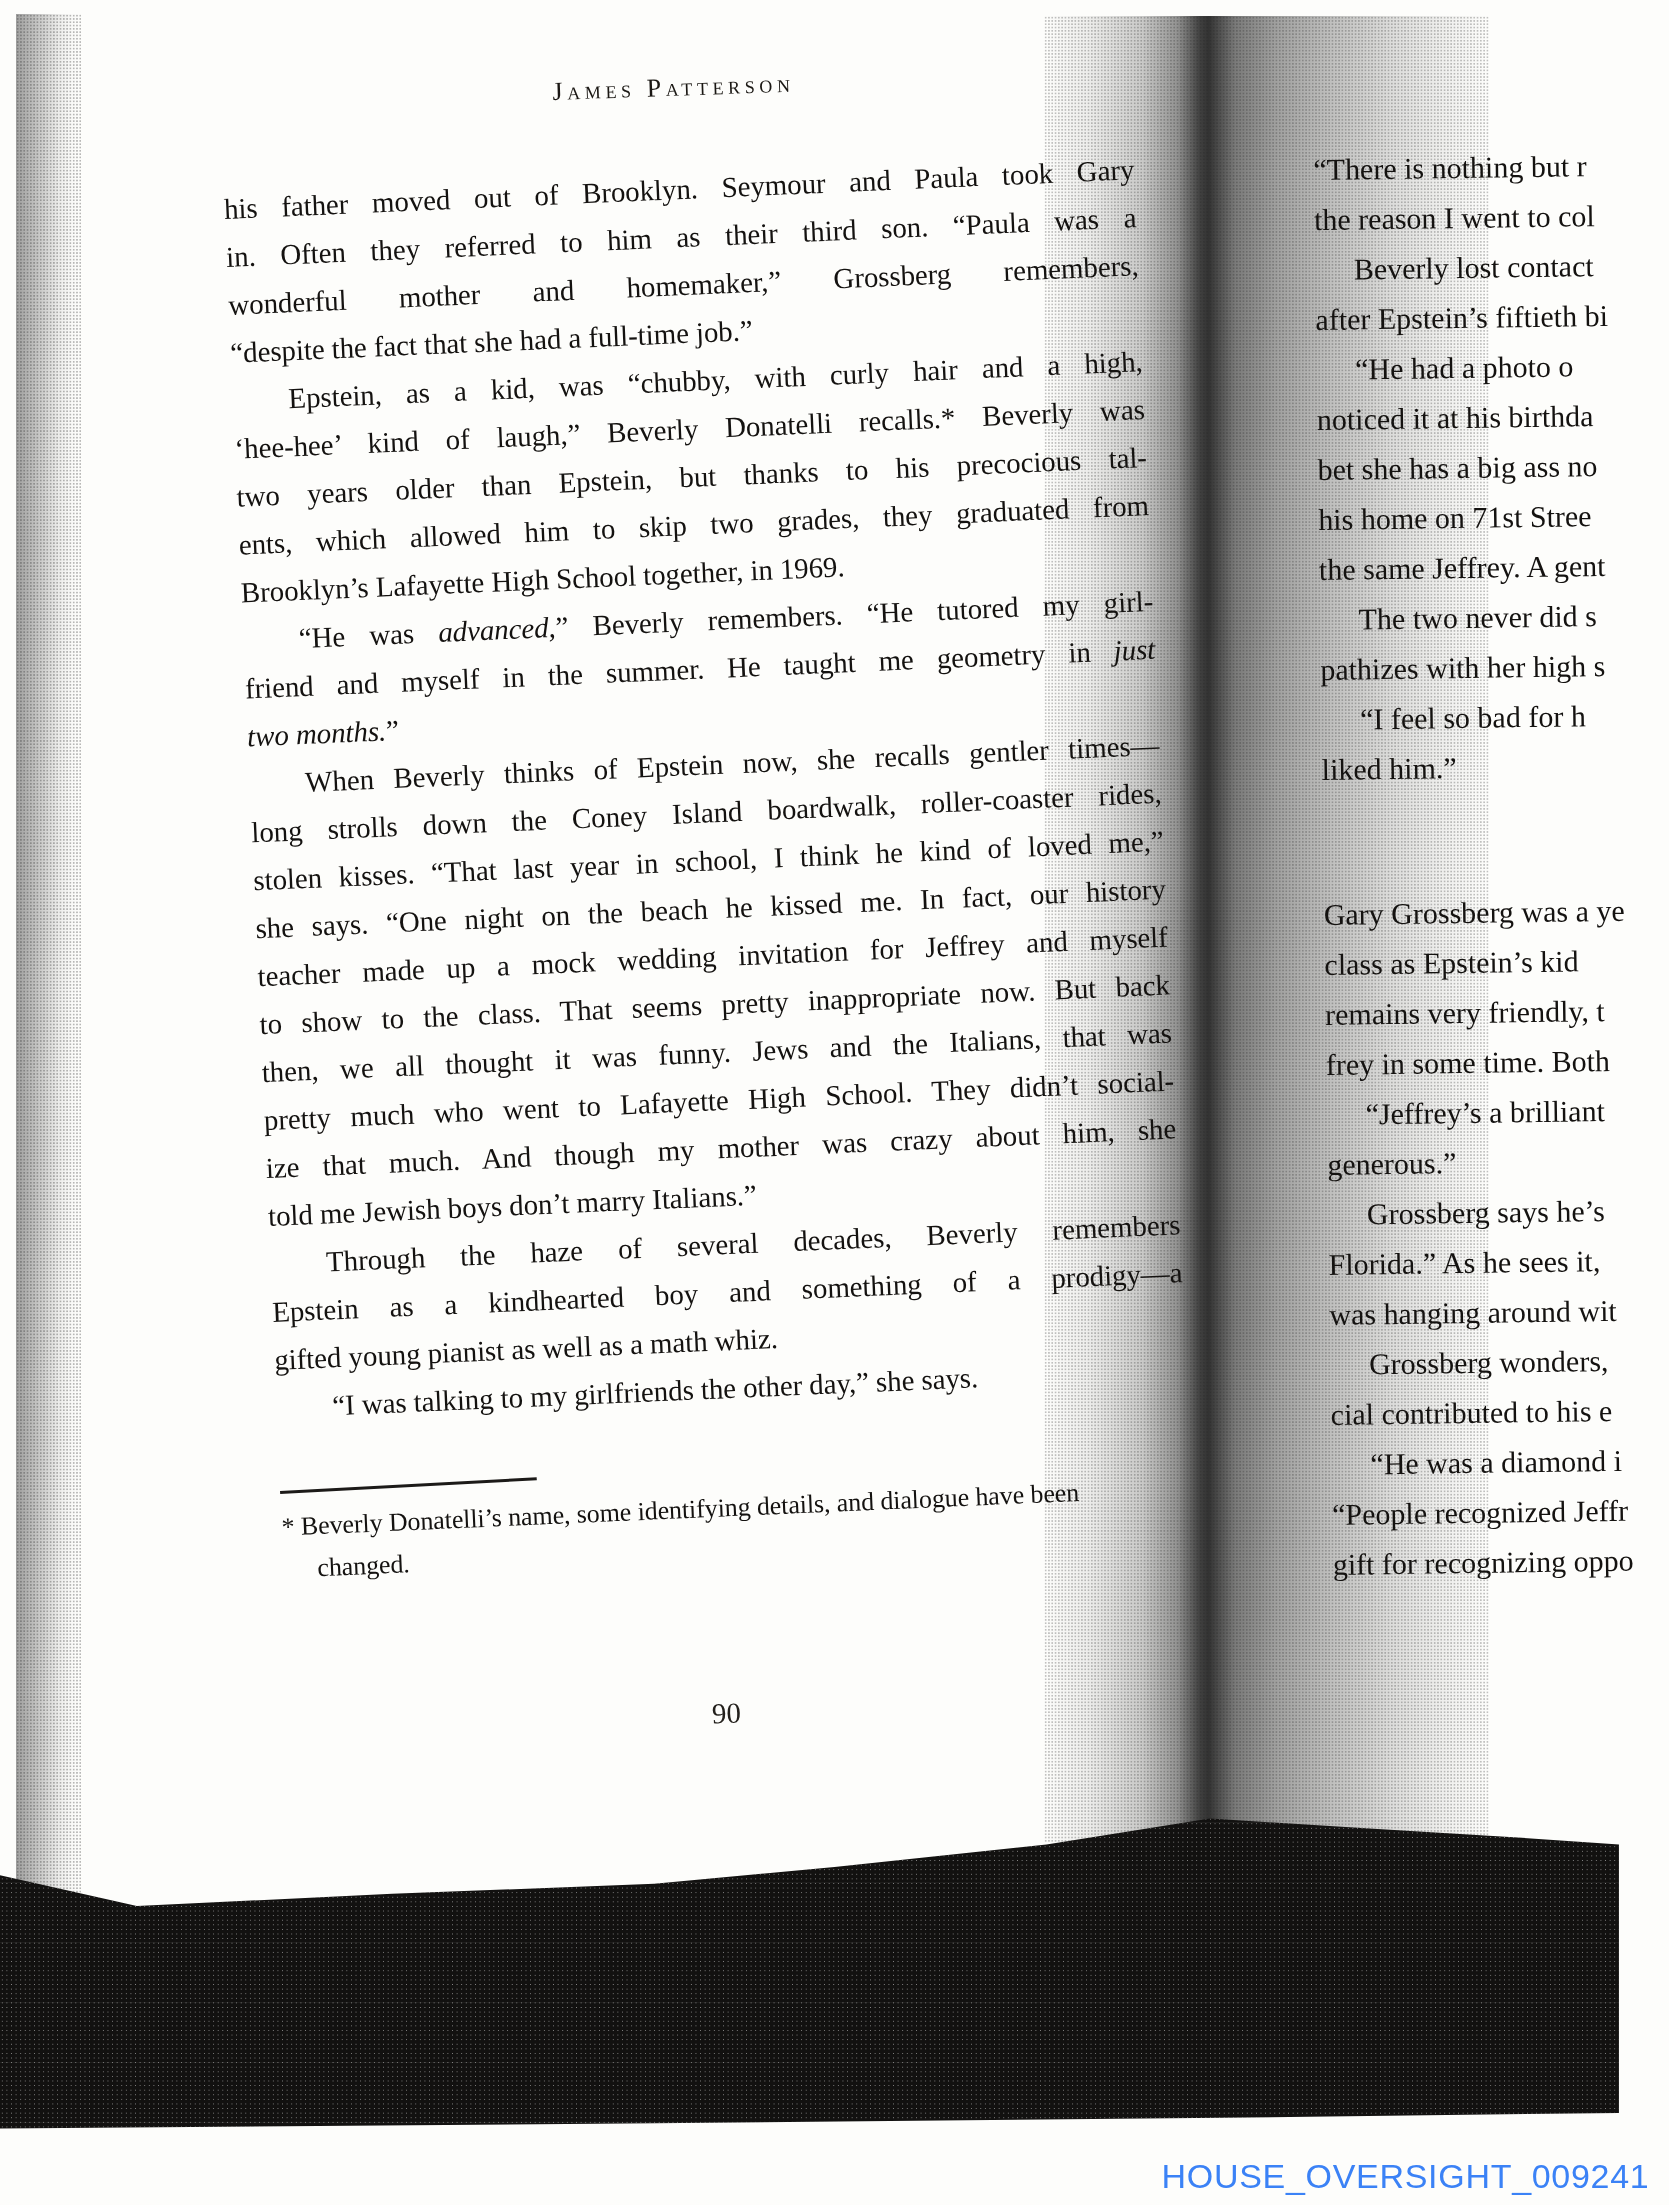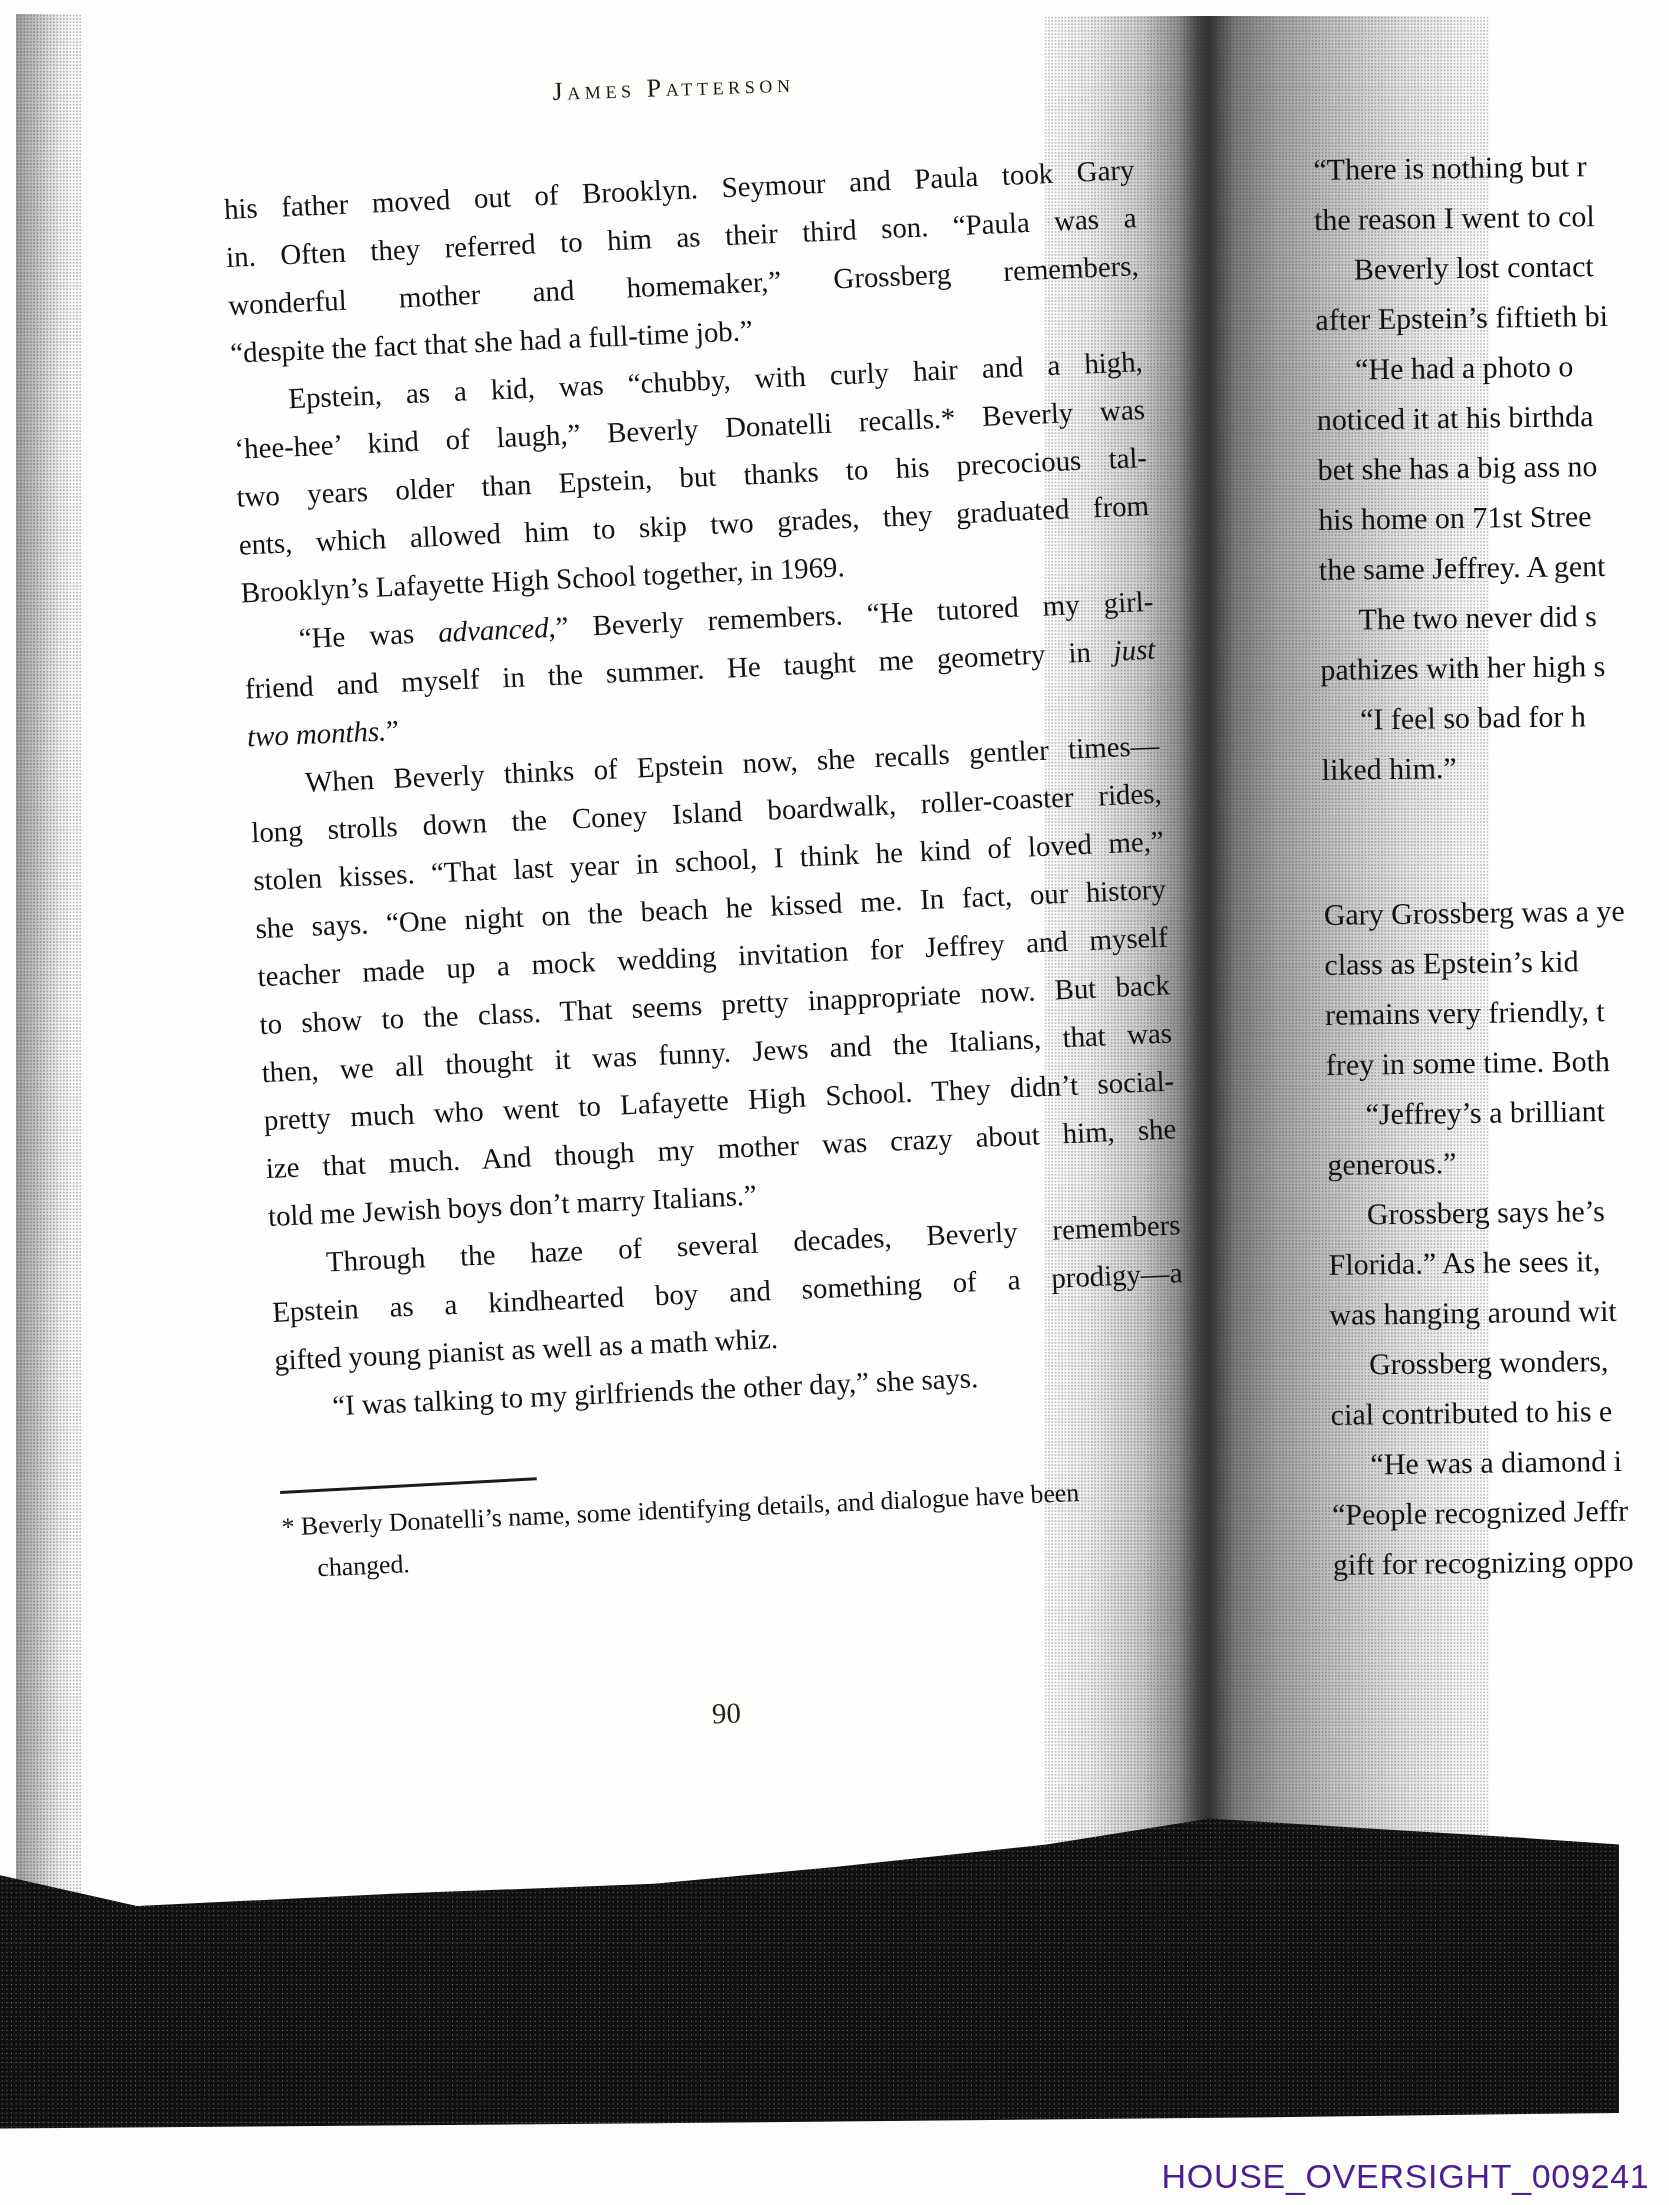--- a/index.html
+++ b/index.html
@@ -153,21 +153,21 @@
     );
   }
 
   .stamp {
     position: absolute;
     right: 19.6px;
     top: 2157px;
     font-family: "Liberation Sans", sans-serif;
     font-size: 34px;
     letter-spacing: 0.7px;
-    color: #4c1d95;
+    color: #3b82f6;
     white-space: nowrap;
   }
 </style>
 </head>
 <body>
 
 <div class="screen">
 
   <div class="left-edge"></div>
   <div class="spine"></div>

